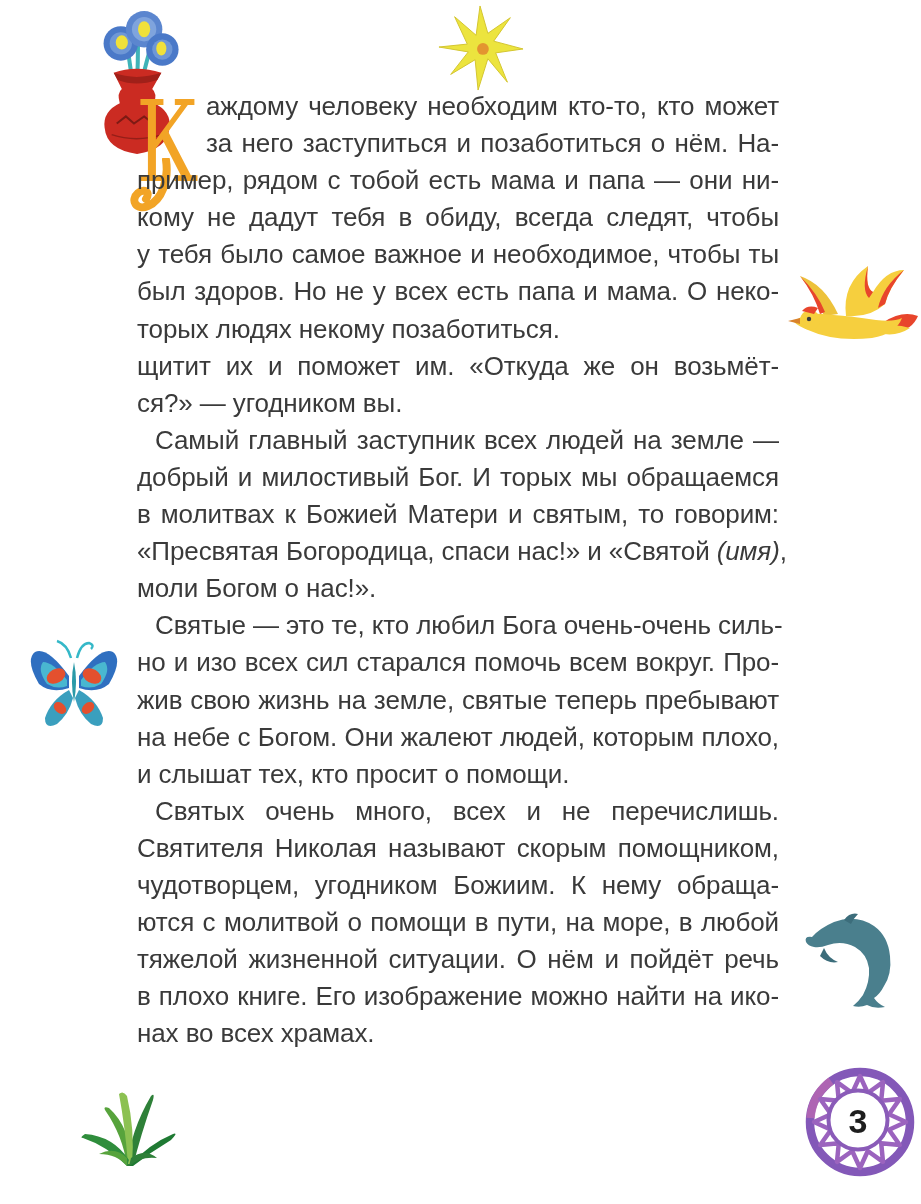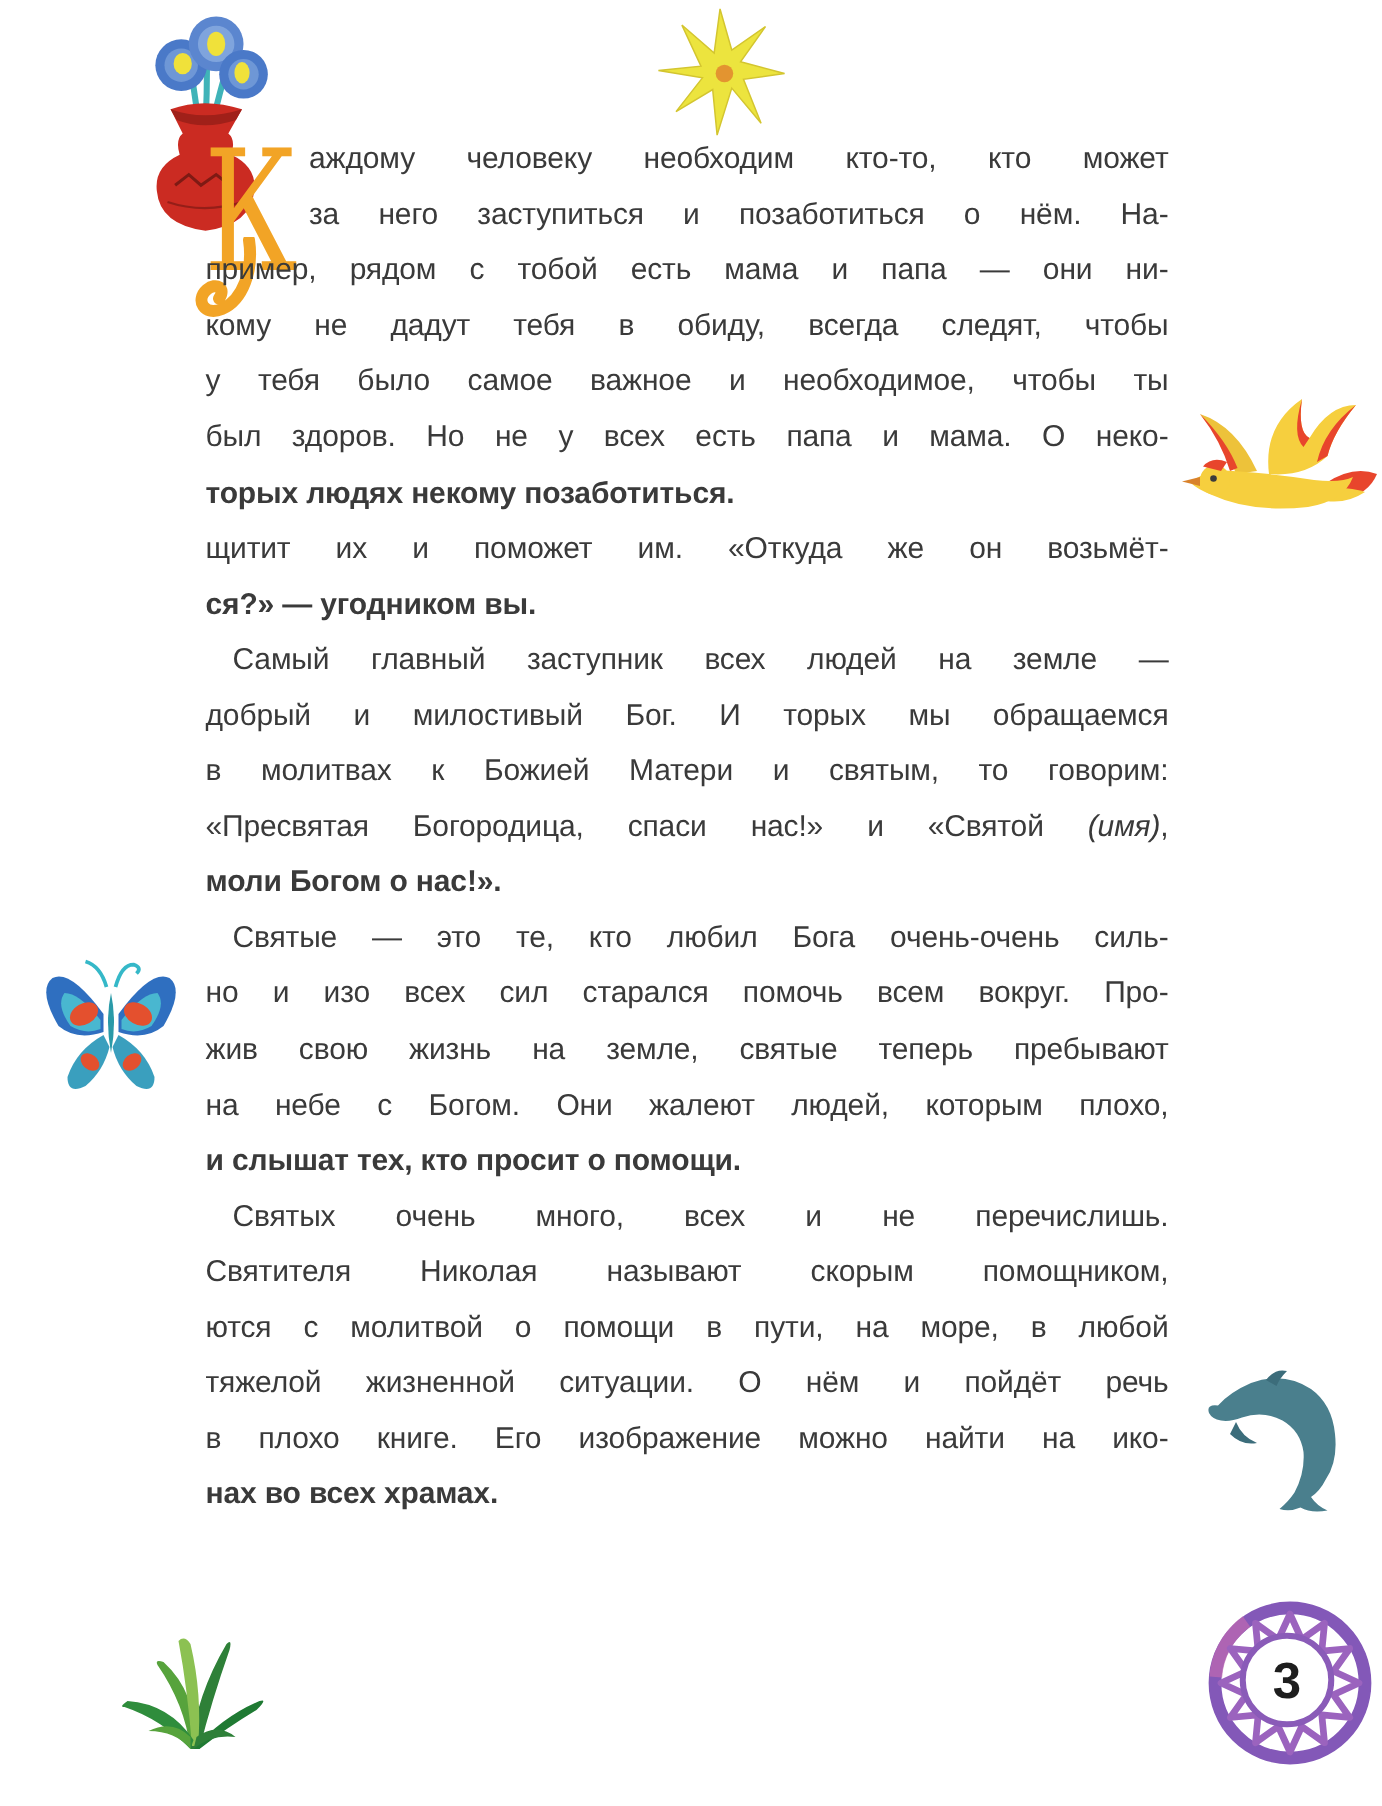--- a/index.html
+++ b/index.html
@@ -11,31 +11,31 @@
     overflow:hidden;
   }
   .page { position:absolute; inset:0; background:#ffffff; }
 
   
   .text-block {
     position:absolute; left:137px; top:88px; width:642px;
     color:#3a3a3a;
   }
   .line {
-    font-size:20px;
+    font-size:26px;
     line-height:37.1px;
     height:37.1px;
     white-space:nowrap;
     text-align:justify;
     text-align-last:justify;
     letter-spacing:-0.1px;
   }
   .line.cap-inset { margin-left:69px; }
   .line.indent { text-indent:18px; }
-  .line.plast { text-align-last:left; white-space:normal;font-weight:bold; }
+  .line.plast { text-align-last:left; white-space:normal; }
   .it { font-style:italic; }
 
   
   .dropcap {
     position:absolute; left:136px; top:86px;
     font-family:"DejaVu Serif", serif;
     font-size:112px; line-height:1;
     color:#f2a426;
     transform:scaleX(0.72);
     transform-origin:0 0;
@@ -180,20 +180,21 @@
       <div class="line indent">Святые — это те, кто любил Бога очень-очень силь-</div>
       <div class="line">но и изо всех сил старался помочь всем вокруг. Про-</div>
       <div class="line">жив свою жизнь на земле, святые теперь пребывают</div>
       <div class="line">на небе с Богом. Они жалеют людей, которым плохо,</div>
       <div class="line plast">и слышат тех, кто просит о помощи.</div>
     </div>
 
     <div>
       <div class="line indent">Святых очень много, всех и не перечислишь.</div>
       <div class="line">Святителя Николая называют скорым помощником,</div>
+      <div class="line">чудотворцем, угодником Божиим. К нему обраща-</div>
       <div class="line">ются с молитвой о помощи в пути, на море, в любой</div>
       <div class="line">тяжелой жизненной ситуации. О нём и пойдёт речь</div>
       <div class="line">в плохо книге. Его изображение можно найти на ико-</div>
       <div class="line plast">нах во всех храмах.</div>
     </div>
   </div>
 
 </div>
 
 </body></html>

